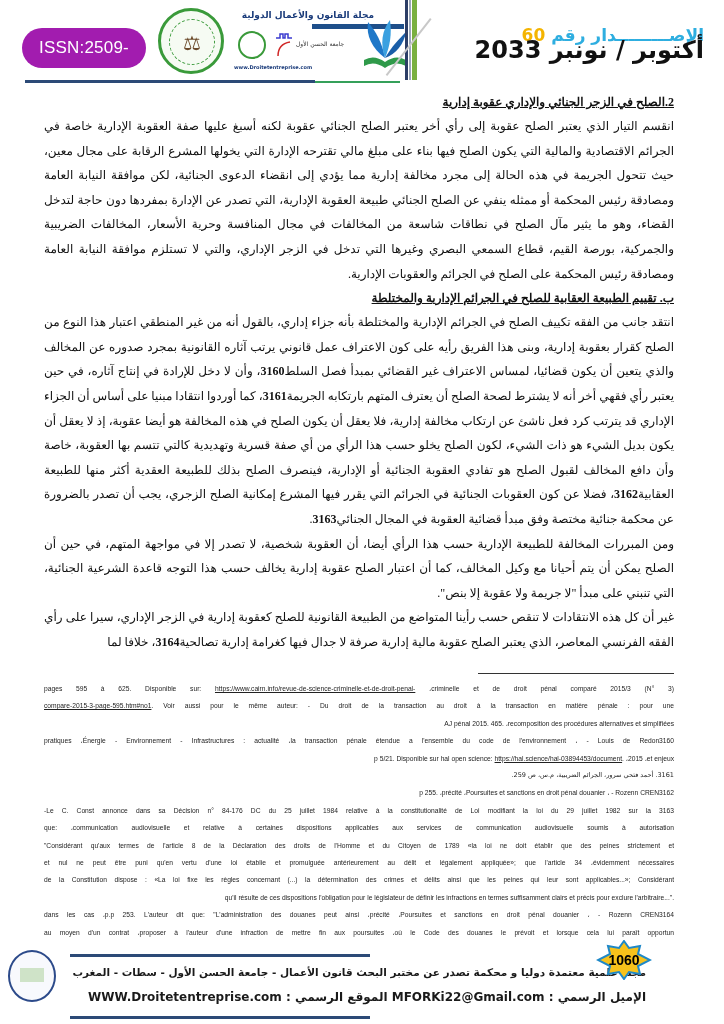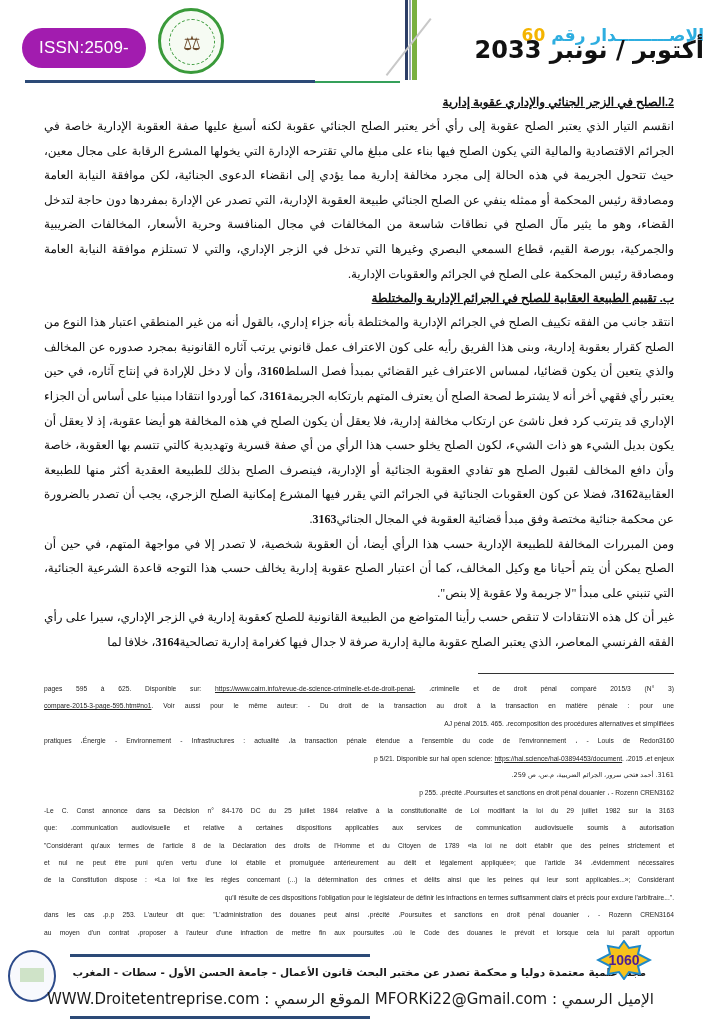--- a/index.html
+++ b/index.html
@@ -83,39 +83,56 @@
   .footer-seal::before {
     content: ""; position: absolute; left: 10px; top: 16px; width: 24px; height: 14px; background: #cfe3c8;
   }
   .f-rule-top { position: absolute; left: 70px; top: 14px; width: 300px; height: 3px; background: #2c4a77; }
   .f-rule-bot { position: absolute; left: 70px; top: 76px; width: 300px; height: 3px; background: #2c4a77; }
   .f-line1 {
     position: absolute; right: 78px; top: 26px; direction: rtl; font-size: 10.5px; font-weight: bold;
     color: #1a1a1a; white-space: nowrap;
   }
   .f-line2 {
-    position: absolute; right: 70px; top: 50px; direction: rtl; font-size: 15px; font-weight: normal;
+    position: absolute; right: 78px; top: 50px; direction: rtl; font-size: 12px; font-weight: bold;
     color: #1a1a1a; white-space: nowrap;
   }
   .page-star { position: absolute; left: 596px; top: 0px; width: 56px; height: 40px; }
   .page-star span {
     position: absolute; left: 0; top: 0; width: 56px; height: 40px; line-height: 40px; text-align: center;
-    font-family: "Liberation Sans", sans-serif; font-weight: bold; font-size: 14px; color: #4c1d95;
+    font-family: "Liberation Sans", sans-serif; font-weight: bold; font-size: 14px; color: #000000;
   }
 </style>
 </head>
 <body>
 
 <div class="header">
   <div class="issn">ISSN:2509-0291</div>
 
   <div class="lab-seal">
     <span class="scale">⚖</span>
   </div>
 
+  <div class="journal-logo">
+    <div class="jtitle">مجلة القانون والأعمال الدولية</div>
+    <div class="jbar"></div>
+    <div class="mini-seal"></div>
+    <svg style="position:absolute;left:44px;top:28px" width="20" height="26">
+      <path d="M2 6 h4 v-4 h3 v4 h2 v-4 h3 v4 h4" fill="none" stroke="#3b3bd0" stroke-width="1.5"></path>
+      <path d="M4 24 Q4 12 16 10" fill="none" stroke="#d02828" stroke-width="1.5"></path>
+    </svg>
+    <div class="uni">جامعة الحسن الأول</div>
+    <div class="url-strip">www.Droitetentreprise.com</div>
+    <svg class="leaves" viewBox="0 0 46 50">
+      <path d="M23 40 C10 30 4 18 6 4 C14 14 20 24 23 40Z" fill="#1f78c8"></path>
+      <path d="M23 40 C18 26 20 12 28 2 C30 16 28 28 23 40Z" fill="#3aa0e0"></path>
+      <path d="M23 40 C30 28 38 20 44 14 C42 26 34 36 23 40Z" fill="#1a5ea8"></path>
+      <path d="M2 42 Q12 36 23 44 Q34 36 44 42 L44 48 Q34 42 23 50 Q12 42 2 48Z" fill="#2f9a4a"></path>
+    </svg>
+  </div>
 
   <div class="header-rule"></div>
   <div class="header-rule2"></div>
 
   <div class="vbars">
     <span style="left:0;width:3px;background:#2c3e66"></span>
     <span style="left:4px;width:2px;background:#9aa6b8"></span>
     <span style="left:7px;width:5px;background:#7ab040"></span>
   </div>
 

